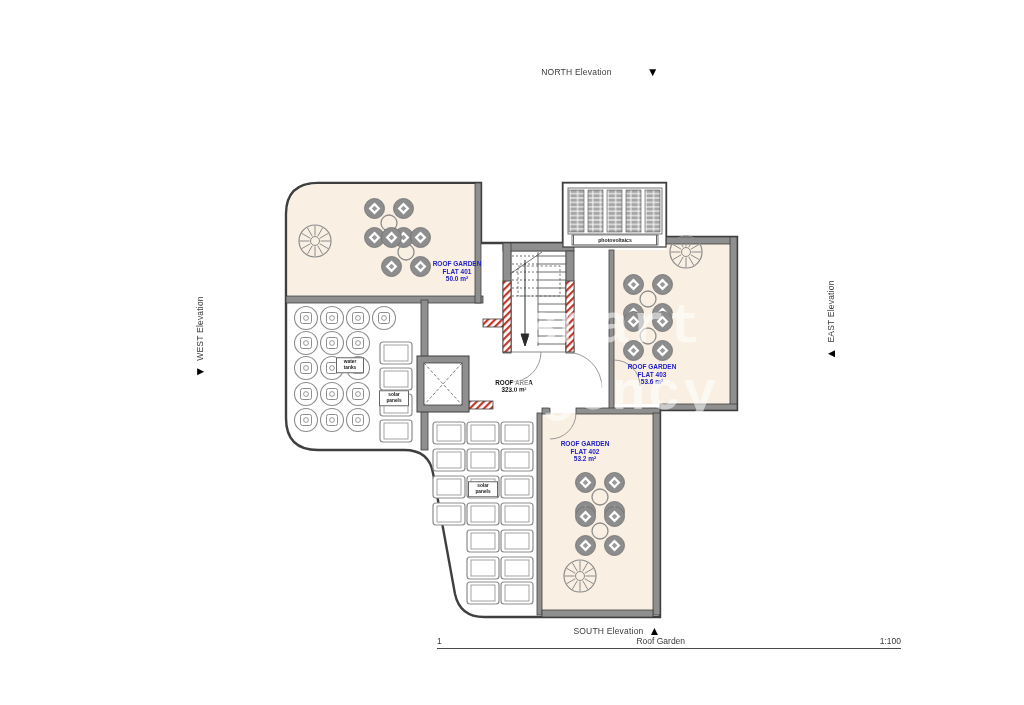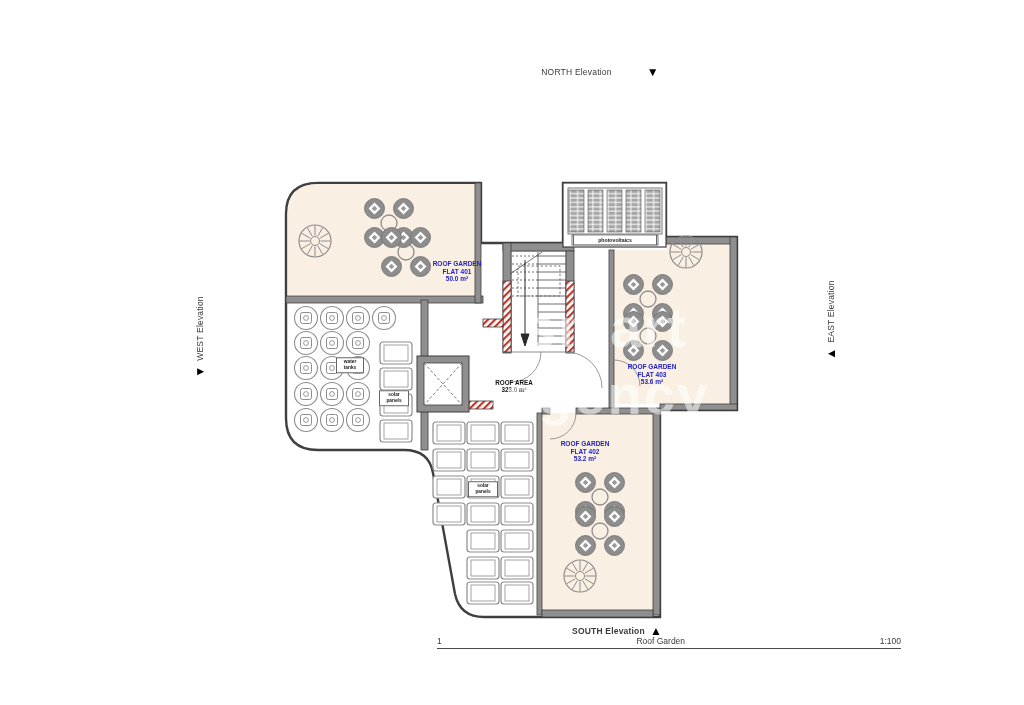--- a/index.html
+++ b/index.html
@@ -14,21 +14,21 @@
       padding:1px 1px;white-space:normal;word-break:break-word;}
   .eq.pv{white-space:nowrap;width:82px;font-size:5.2px;padding:1.5px 0;}
   .elev{position:absolute;display:inline-flex;align-items:center;gap:5px;color:#3a3a3a;
         font-size:8.5px;letter-spacing:0.2px;transform:translate(-50%,-50%);}
   .elev .tri{font-size:12px;color:#000;line-height:1;}
   .elev.vert{transform:translate(-50%,-50%) rotate(-90deg);}
   .titlebar{position:absolute;left:437px;top:636px;width:464px;display:flex;align-items:flex-end;
             border-bottom:1.4px solid #4a4a4a;padding-bottom:2px;color:#3a3a3a;font-size:8.5px;}
   .titlebar .mid{flex:1;text-align:center;}
   .wm{position:absolute;color:rgba(255,255,255,0.55);font-weight:bold;font-size:56px;
-      letter-spacing:2px;pointer-events:none;z-index:5;}
+      letter-spacing:2px;pointer-events:none;z-index:5;font-family:Liberation Mono, monospace;}
 </style>
 </head>
 <body>
 
 <div class="sheet">
 
   <svg width="1024" height="705" viewBox="0 0 1024 705">
     <defs>
       <pattern id="redhatch" width="5" height="5" patternUnits="userSpaceOnUse" patternTransform="rotate(45)">
         <rect width="5" height="5" fill="#fff"></rect>
@@ -233,21 +233,21 @@
 
   <div class="eq" style="left:350px;top:365px;width:24px;">water tanks</div>
   <div class="eq" style="left:394px;top:398px;width:26px;">solar panels</div>
   <div class="eq" style="left:483px;top:489px;width:26px;">solar panels</div>
   <div class="eq pv" style="left:615px;top:240px;">photovoltaics</div>
 
   <div class="elev" style="left:600px;top:72px;gap:35px;">
     <span>NORTH Elevation</span>
     <span class="tri">▼</span>
   </div>
-  <div class="elev" style="left:617px;top:631px;font-weight:bold;">
+  <div class="elev" style="left:617px;top:631px;">
     <span>SOUTH Elevation</span>
     <span class="tri">▲</span>
   </div>
   <div class="elev vert" style="left:200px;top:337px;">
     <span class="tri">▼</span>
     <span>WEST Elevation</span>
   </div>
   <div class="elev vert" style="left:831px;top:320px;">
     <span class="tri">▲</span>
     <span>EAST Elevation</span>

